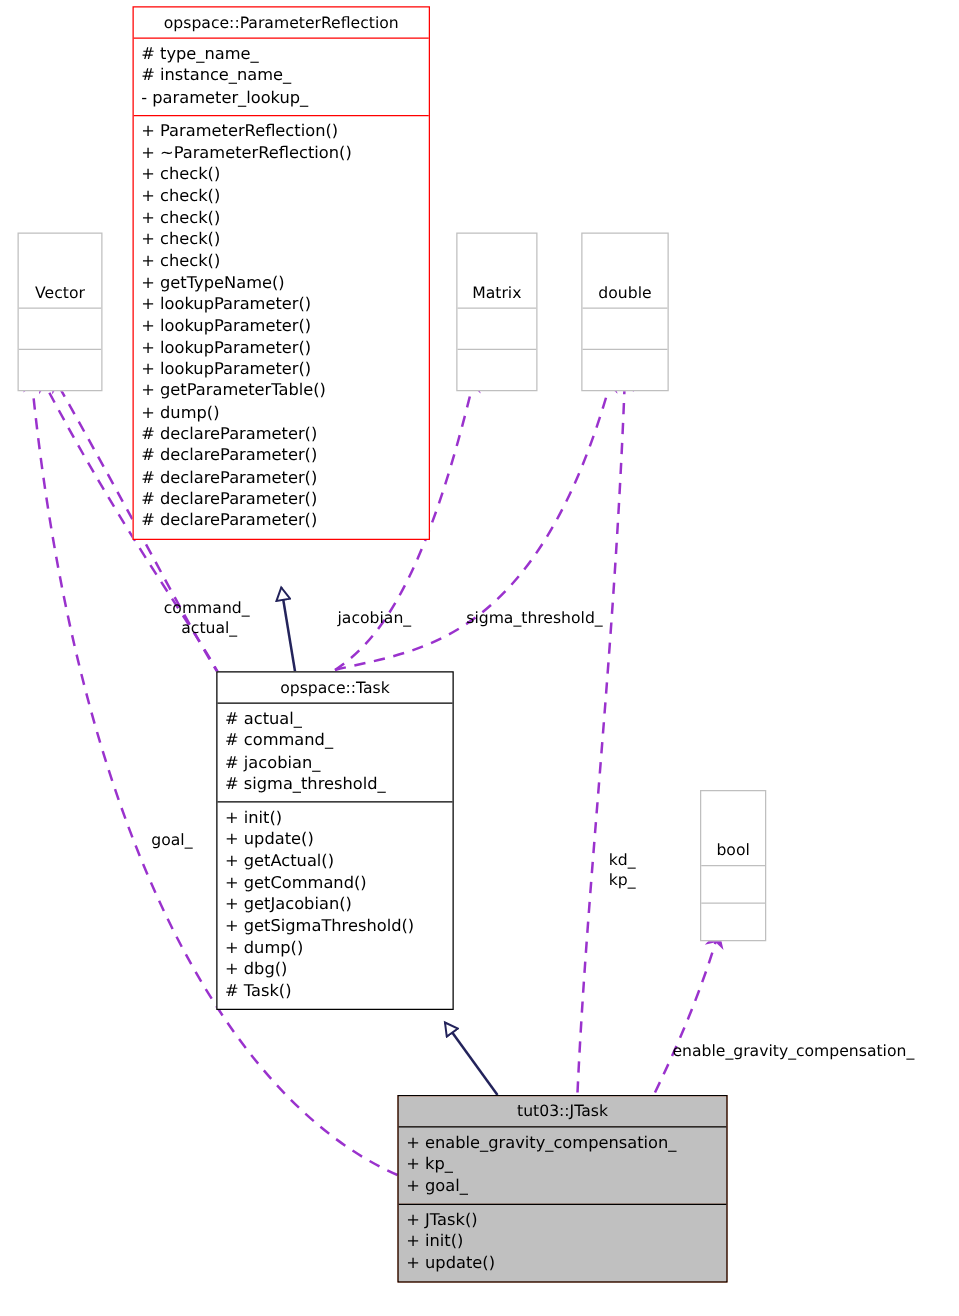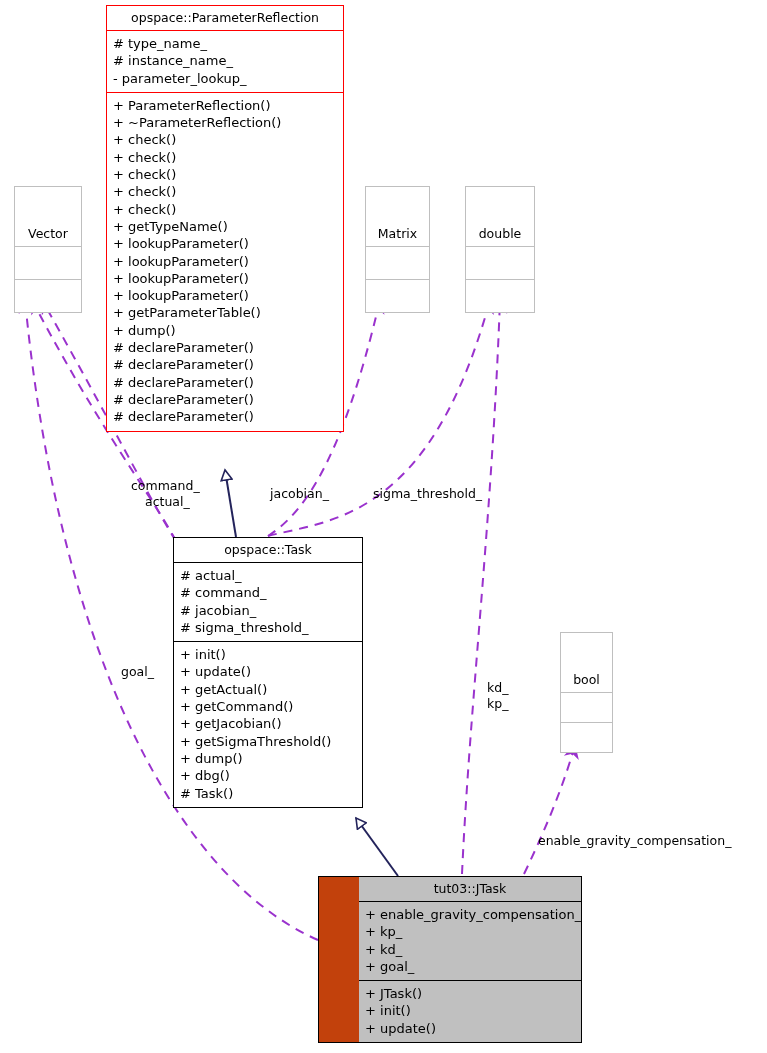--- a/index.html
+++ b/index.html
@@ -21,21 +21,21 @@
   
   .box-grey{border:1.5px solid #bfbfbf;}
   .box-grey .sec + .sec{border-top:1.5px solid #bfbfbf;}
   .box-grey .title{font-size:12.5px;margin-top:35px;}
 
   
   .box-black{border:1.5px solid #000000;}
   .box-black .sec + .sec{border-top:1.5px solid #000000;}
 
   
-  .box-fill{border:1.5px solid #000000;background:#c2410c;padding-left:40px;}
+  .box-fill{border:1.5px solid #000000;background:#c2410c;}
   .box-fill .sec + .sec{border-top:1.5px solid #000000;}
   .box-fill .sec{background:#c0c0c0;}
 
   .empty-sec{height:33px;}
   .empty-sec-sm{height:30px;}
 
   .edge-label{position:absolute;font-size:12.5px;color:#000;white-space:nowrap;line-height:16px;}
 </style>
 </head>
 <body>
@@ -158,21 +158,20 @@
     </div>
   </div>
 
   <div class="uml-box box-fill" style="left:318px;top:876px;width:264px;">
     <div class="sec">
       <div class="title">tut03::JTask</div>
     </div>
     <div class="sec body">
       <div class="row">+ enable_gravity_compensation_</div>
       <div class="row">+ kp_</div>
-      <div class="row">+ kd_</div>
       <div class="row">+ goal_</div>
     </div>
     <div class="sec body">
       <div class="row">+ JTask()</div>
       <div class="row">+ init()</div>
       <div class="row">+ update()</div>
     </div>
   </div>
 
   <div class="edge-label" style="left:131px;top:478px;text-align:left;">

